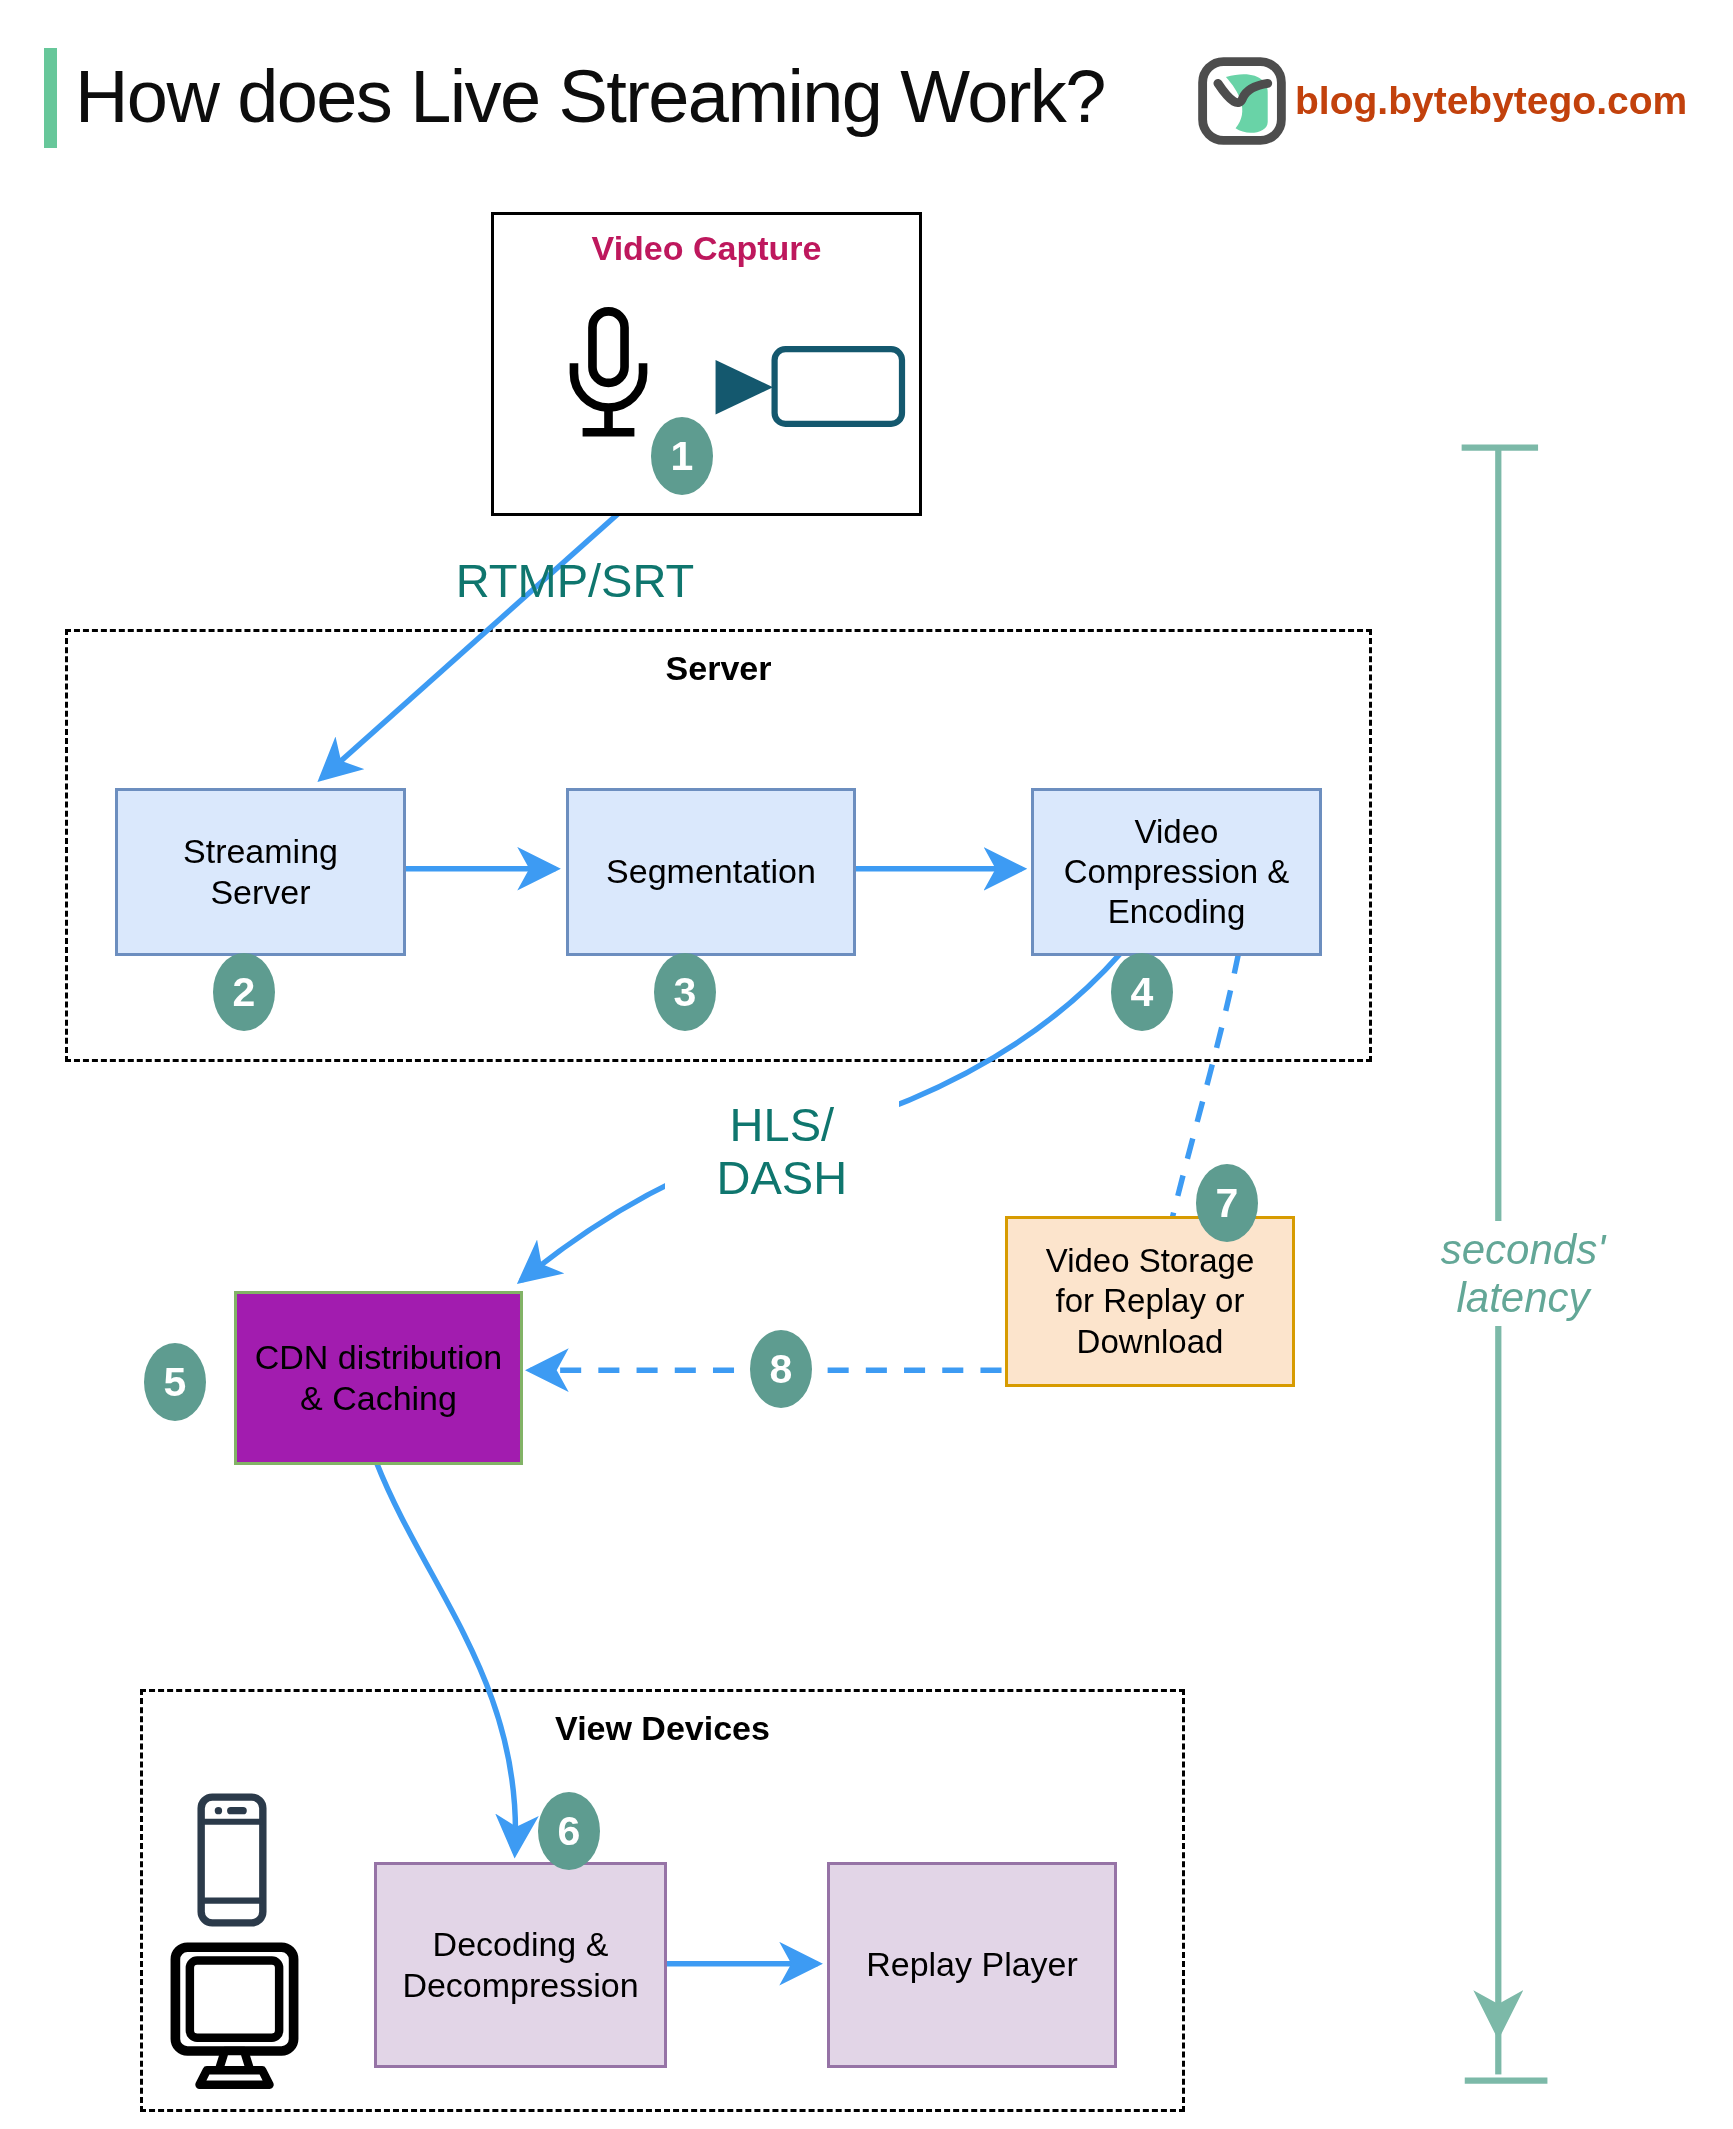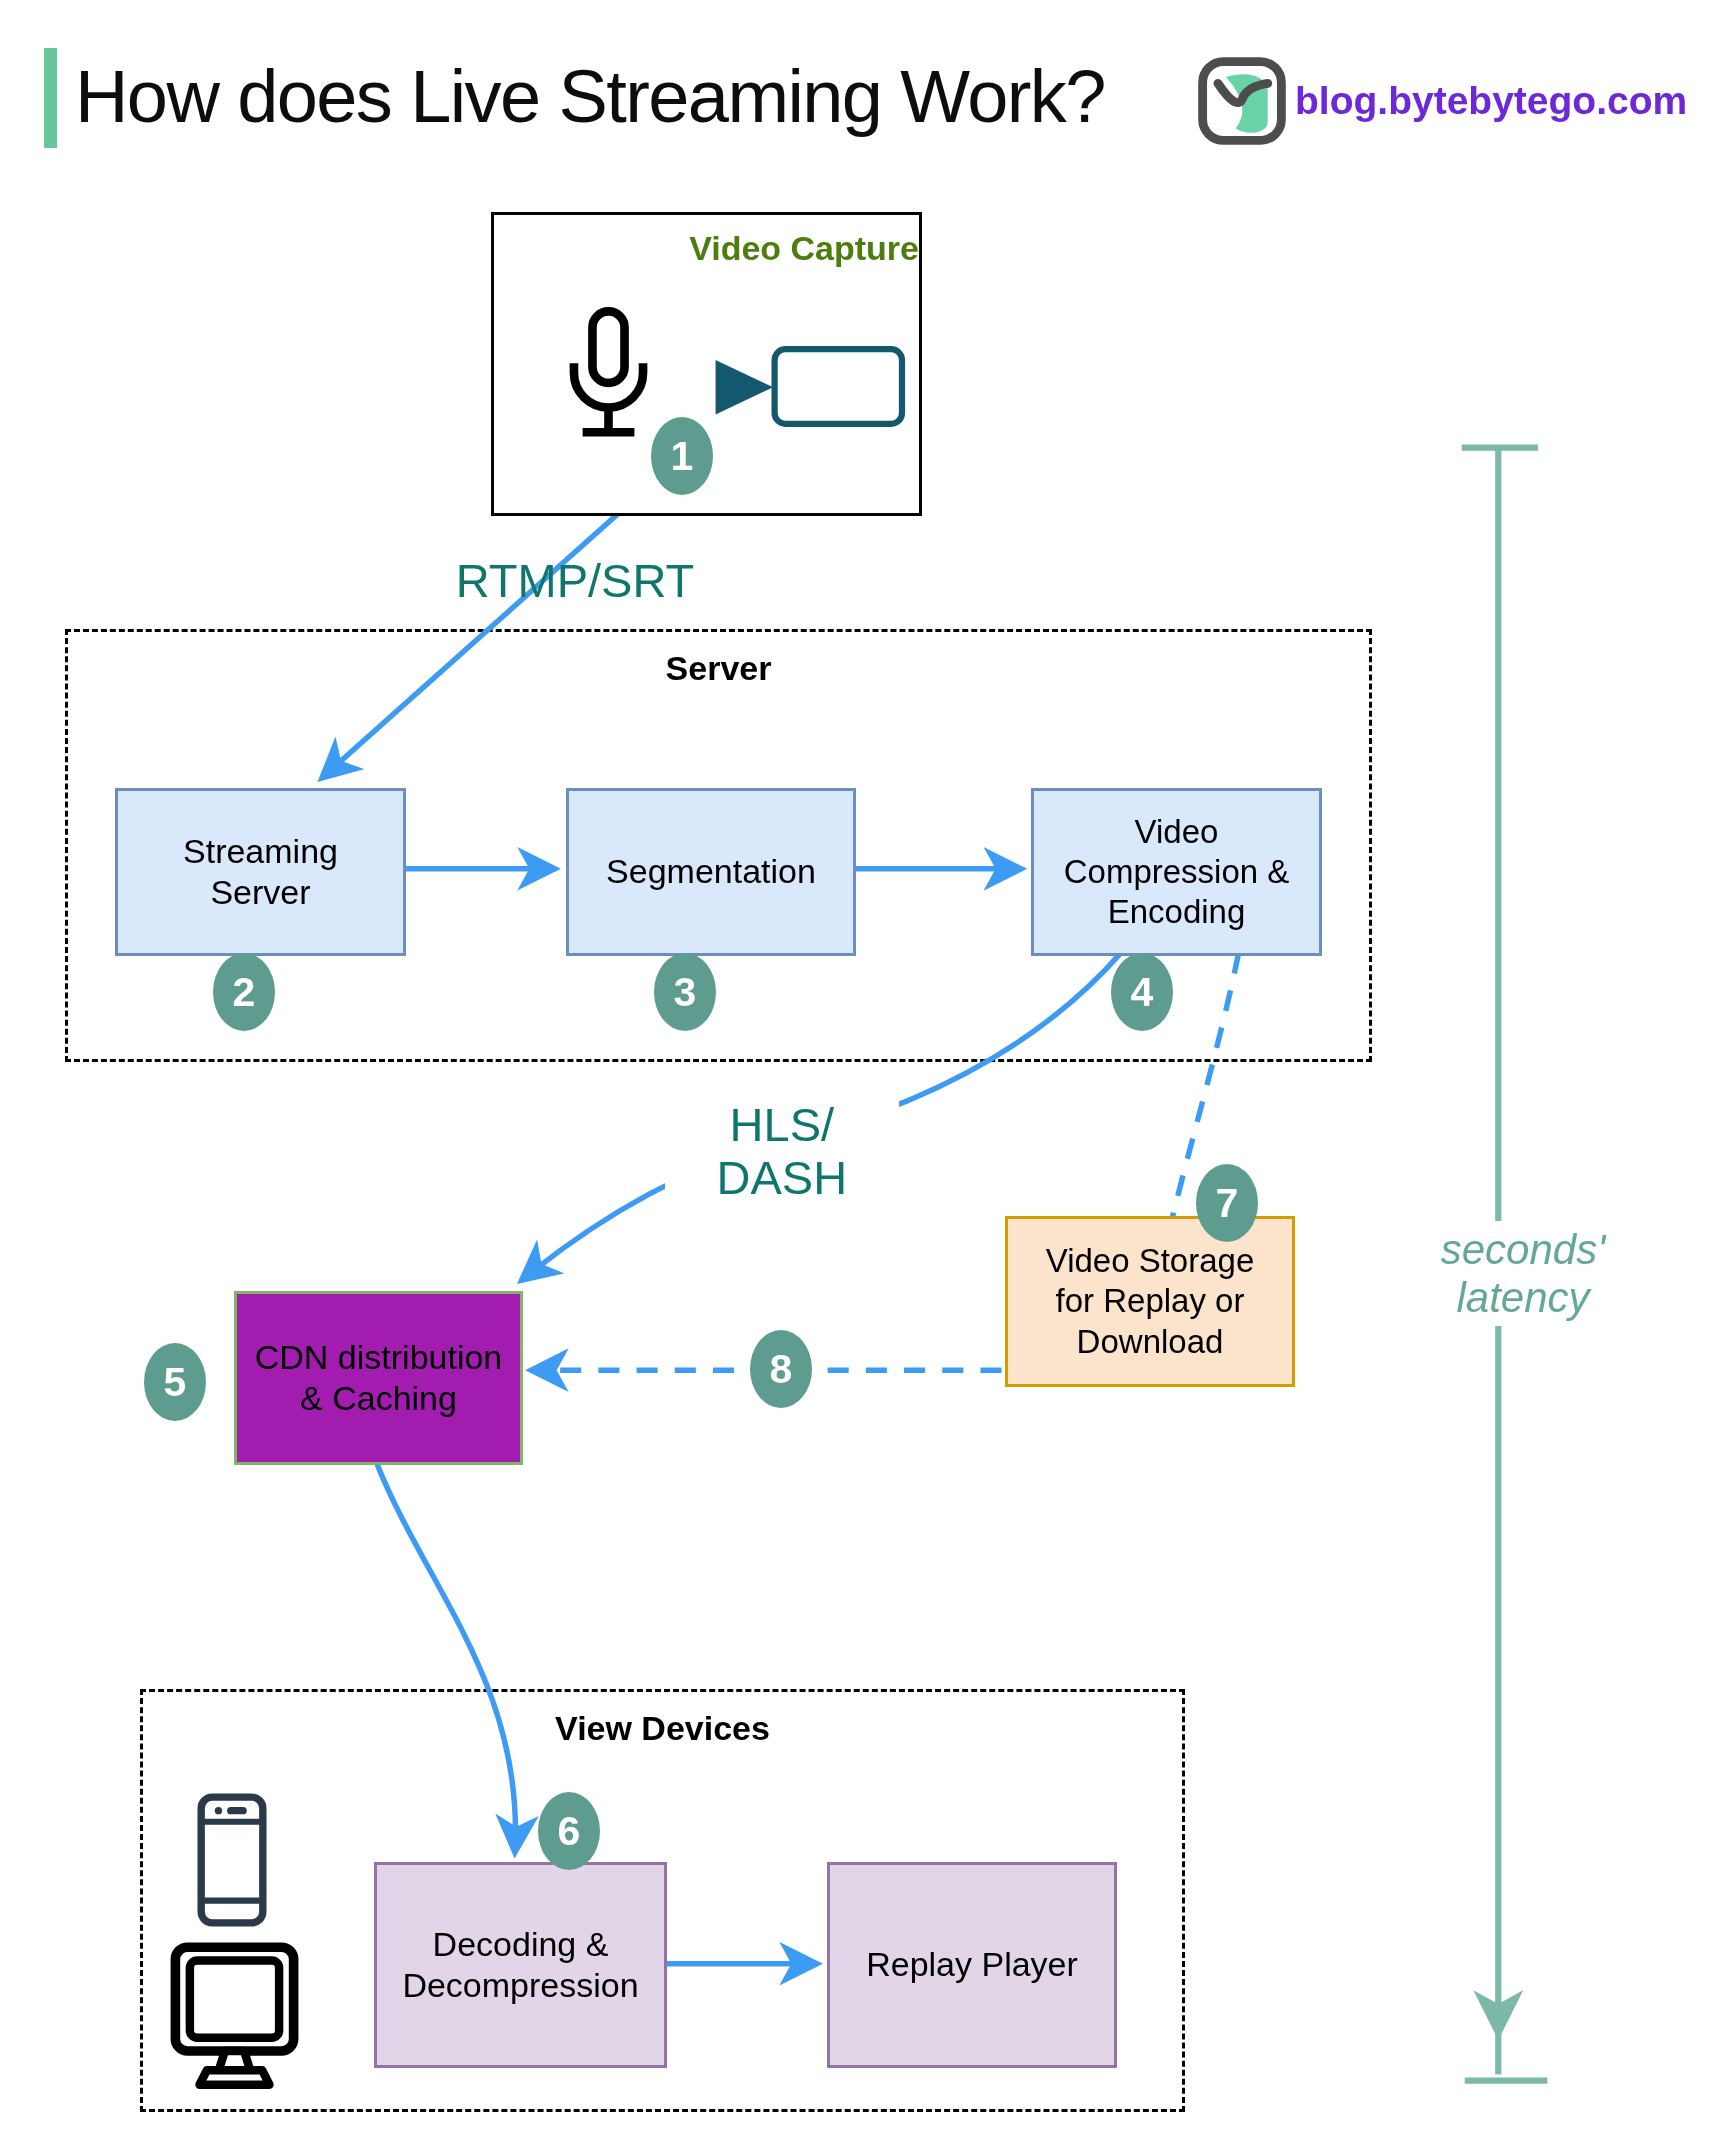--- a/index.html
+++ b/index.html
@@ -2,40 +2,40 @@
 <html style="font-size:12.5px"><head>
 <meta charset="utf-8">
 <style>
   html,body{margin:0;padding:0;background:#ffffff;}
   body{width:1734px;height:2129px;position:relative;font-family:"Liberation Sans",sans-serif;overflow:hidden;}
 
   
   .title-bar{position:absolute;left:44px;top:48px;width:13.3px;height:100px;background:#67C79A;}
   .page-title{position:absolute;left:75px;top:47px;height:100px;line-height:100px;font-size:74px;letter-spacing:-1.6px;color:#0d0d0d;white-space:nowrap;}
   .logo{position:absolute;left:1197px;top:55px;width:90px;height:92px;}
-  .site-text{position:absolute;left:1295px;top:55px;height:92px;line-height:92px;font-size:39px;font-weight:700;color:#6d28d9;white-space:nowrap;}
+  .site-text{position:absolute;left:1295px;top:55px;height:92px;line-height:92px;font-size:39px;font-weight:700;color:#c2410c;white-space:nowrap;}
 
   
   .group{position:absolute;border:3.9px dashed #000;z-index:0;background:transparent;}
   svg.wires{position:absolute;left:0;top:0;z-index:1;}
   .edge-label{position:absolute;z-index:2;color:#0f766e;font-size:47px;text-align:center;white-space:pre-line;line-height:1.12;}
   .node{position:absolute;z-index:3;display:flex;align-items:center;justify-content:center;text-align:center;white-space:pre-line;font-size:34px;color:#000;line-height:1.22;}
   .step{position:absolute;z-index:4;width:62px;height:78px;border-radius:50%;background:#5E9C90;color:#fff;font-size:41px;font-weight:700;display:flex;align-items:center;justify-content:center;}
 
   .group-label{position:absolute;top:17px;left:0;width:100%;text-align:center;font-size:34px;font-weight:700;color:#000;}
 
   
   .box-blue{background:#DAE8FC;border:3.1px solid #6C8EBF;}
   .box-green{background:#a21caf;border:3.1px solid #82B366;}
   .box-orange{background:#FCE4CC;border:3.1px solid #D79B00;}
   .box-purple{background:#E2D5E7;border:3.1px solid #9673A6;}
 
   
   .capture{position:absolute;left:491px;top:212px;width:425px;height:298px;border:3.9px solid #000;background:#fff;z-index:3;}
-  .capture-title{position:absolute;top:14px;left:0;width:100%;text-align:right;font-size:34px;font-weight:700;color:#4d7c0f;}
+  .capture-title{position:absolute;top:14px;left:0;width:100%;text-align:center;font-size:34px;font-weight:700;color:#be185d;}
   .mic-svg{position:absolute;left:546px;top:304px;z-index:3;}
   .cam-svg{position:absolute;left:706px;top:343px;z-index:3;}
 
   .phone-svg{position:absolute;left:195px;top:1790px;z-index:3;}
   .monitor-svg{position:absolute;left:168px;top:1940px;z-index:3;}
 
   .latency-label{position:absolute;left:1370px;top:1221px;width:306px;z-index:2;background:#fff;color:#63A797;font-size:42px;text-align:center;padding:4.7px 0;font-style:italic;}
   .hls-label{background:#fff;padding:3.1px 7.8px;}
 </style>
 </head>

